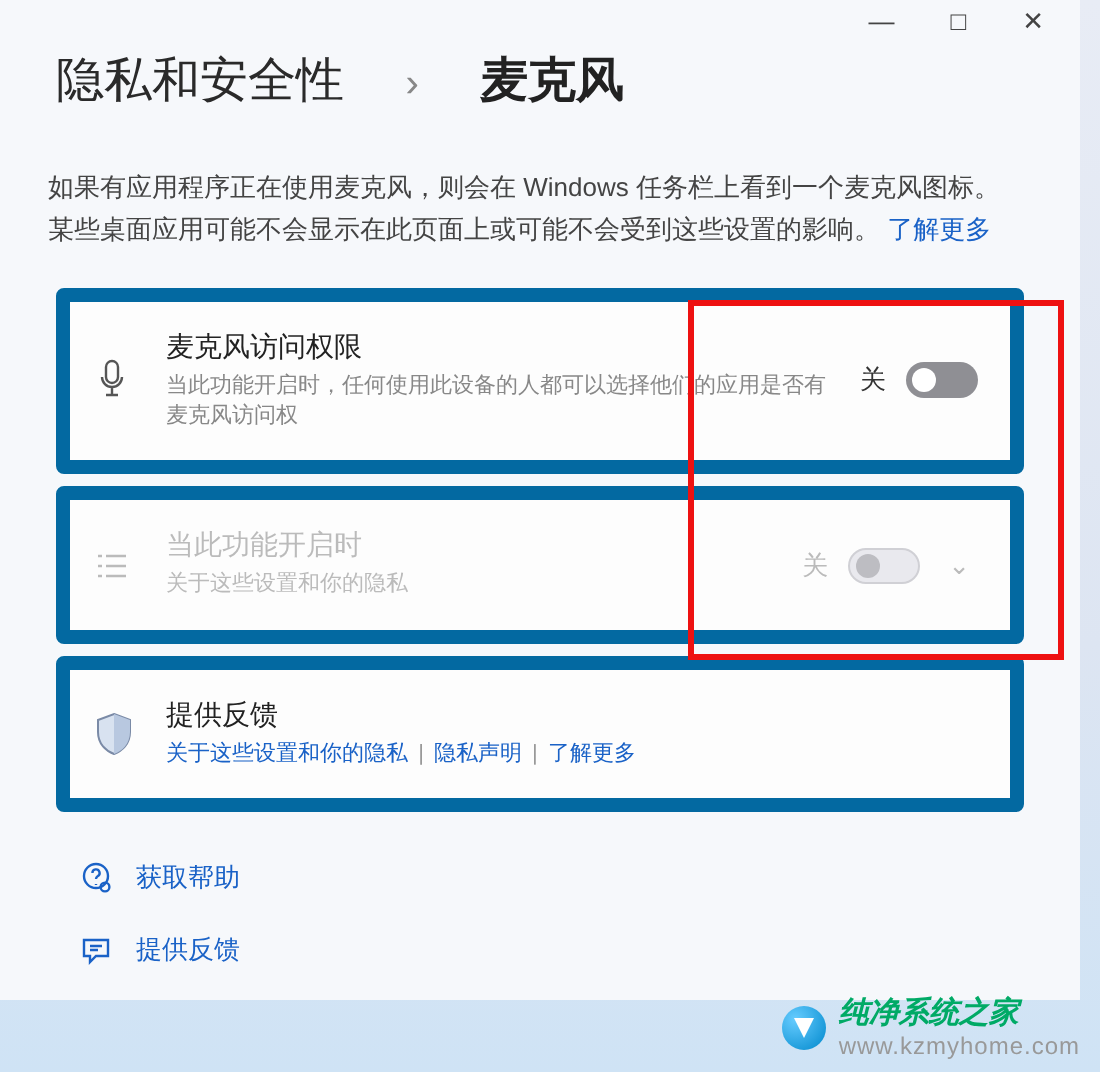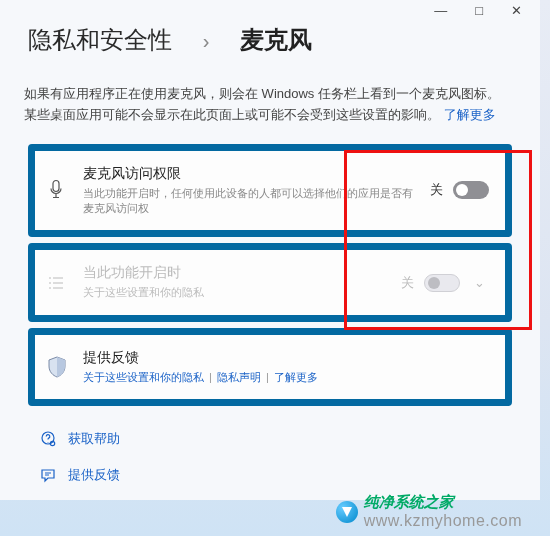--- a/index.html
+++ b/index.html
@@ -61,26 +61,26 @@
   .links .sep { color: #999; margin: 0 2px; }
   .redbox {
     position: absolute; border: 3px solid #e11; pointer-events: none;
     left: 344px; top: 150px; width: 188px; height: 180px;
   }
   .footer-links { padding: 18px 28px 0 40px; font-size: 13px; }
   .footer-links .row { display: flex; align-items: center; gap: 12px; margin-bottom: 18px; }
   .footer-links .row a { color: #1a62c7; text-decoration: none; cursor: pointer; }
   .footer-links .ficon { color: #1a62c7; width: 16px; text-align: center; }
   .watermark {
-    position: absolute; right: 28px; bottom: 6px; display: flex; align-items: center; gap: 6px;
+    position: absolute; right: 10px; bottom: 6px; display: flex; align-items: center; gap: 6px;
   }
   .wm-icon { width: 22px; height: 22px; border-radius: 50%; background: radial-gradient(circle at 30% 30%, #6cf, #08c); position: relative; }
   .wm-icon::after { content: ''; position: absolute; width: 10px; height: 10px; background: #fff; top: 6px; left: 6px; clip-path: polygon(50% 0, 100% 100%, 0 100%); transform: rotate(180deg); }
   .wm-txt { font-size: 15px; font-weight: bold; color: #0a6; font-style: italic; }
-  .wm-url { font-size: 16px; color: #999; letter-spacing: 0.5px; }
+  .wm-url { font-size: 12px; color: #999; letter-spacing: 0.5px; }
   svg { display: block; }
 </style>
 </head>
 <body>
 
 <div class="window">
 
   <div class="titlebar">
     <span>—</span>
     <span>□</span>

